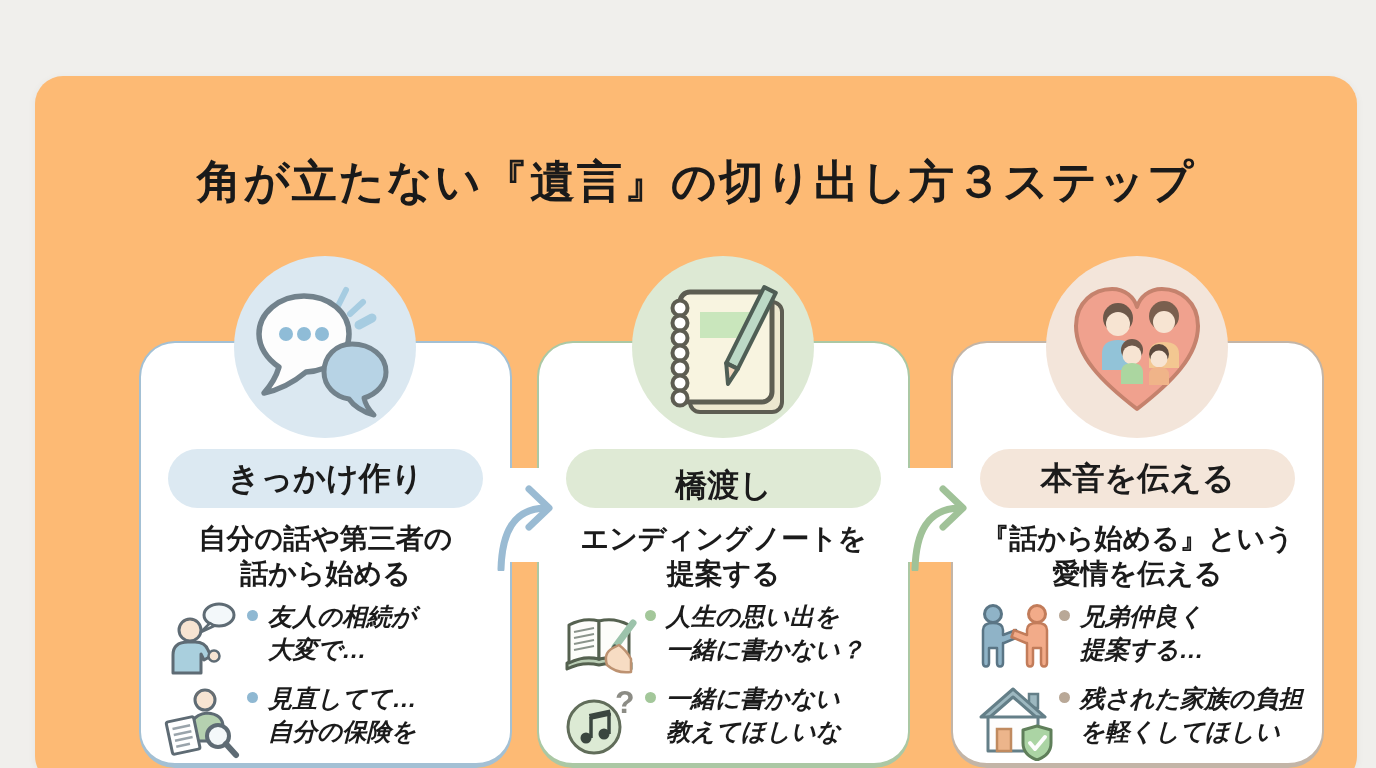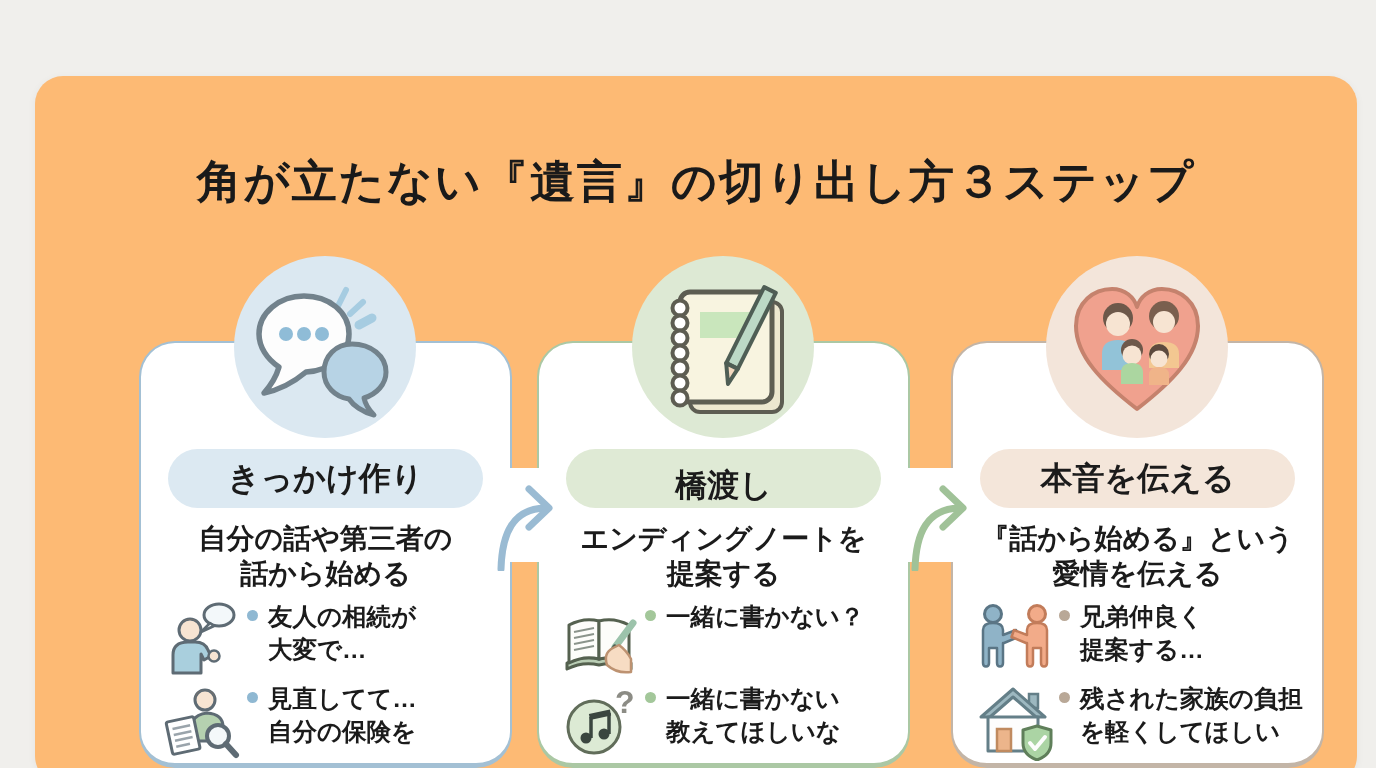--- a/index.html
+++ b/index.html
@@ -51,21 +51,21 @@
   }
   .row{
     position:absolute;left:22px;display:flex;align-items:flex-start;
   }
   .row1{top:256px;}  .row2{top:338px;}
   .bicon{width:80px;height:80px;flex:none;}
   .dot{width:11px;height:11px;border-radius:50%;flex:none;margin:11px 10px 0 4px;}
   .step1 .dot{background:#8fb8d2;}
   .step2 .dot{background:#a3c79a;}
   .step3 .dot{background:#b9a897;}
-  .btext{font-size:24.5px;line-height:33px;font-weight:800;white-space:nowrap;padding-top:1px;}
+  .btext{font-size:24.5px;line-height:33px;font-weight:800;white-space:nowrap;padding-top:1px;font-style:italic;}
   .mask{position:absolute;top:392px;width:78px;height:94px;background:#ffffff;}
   .m1{left:449px;}  .m2{left:863px;}
   .arrow{position:absolute;top:385px;width:100px;height:110px;}
   .a1{left:440px;}  .a2{left:854px;}
 </style>
 </head>
 <body>
 
 <div class="panel">
   <h1 class="title">角が立たない『遺言』の切り出し方３ステップ</h1>
@@ -155,20 +155,21 @@
               <line x1="13" y1="45" x2="33" y2="41"></line>
                 <line x1="13" y1="51" x2="33" y2="47"></line>
             </g>
             <line x1="72" y1="24" x2="54" y2="48" stroke="#9cc3ab" stroke-width="7" stroke-linecap="round"></line>
             <line x1="54" y1="48" x2="50" y2="54" stroke="#4f5e55" stroke-width="5" stroke-linecap="round"></line>
             <path d="M46 66 Q42 54 52 49 L58 46 Q66 52 70 60 L70 73 Q56 75 46 66 Z" fill="#f7dcc3" stroke="#bd9271" stroke-width="2.5" stroke-linejoin="round"></path>
           </svg>
         </div>
         <span class="dot"></span>
         <div class="btext">
+          <div>人生の思い出を</div>
           <div>一緒に書かない？</div>
         </div>
       </div>
       <div class="row row2">
         <div class="bicon">
           <svg viewBox="0 0 80 80" width="80" height="80">
             <circle cx="33" cy="46" r="26" fill="#dcead4" stroke="#616d5a" stroke-width="3"></circle>
             <circle cx="25" cy="57" r="5.5" fill="#3a463f"></circle>
             <circle cx="43" cy="53" r="5.5" fill="#3a463f"></circle>
             <line x1="30" y1="57" x2="30" y2="36" stroke="#3a463f" stroke-width="3.5"></line>

